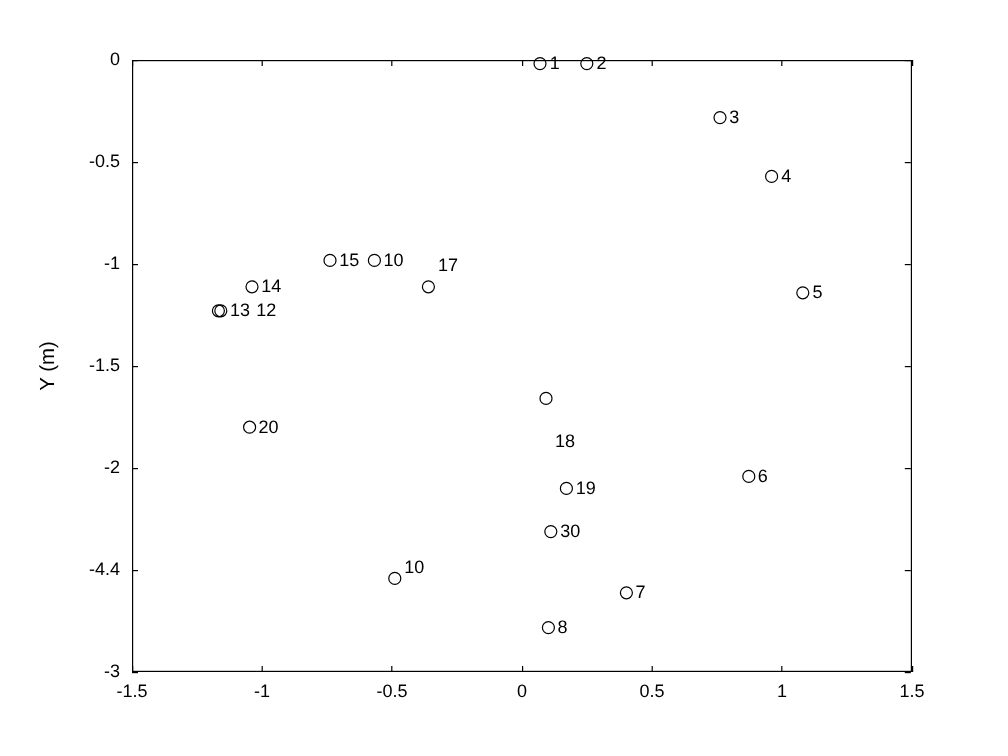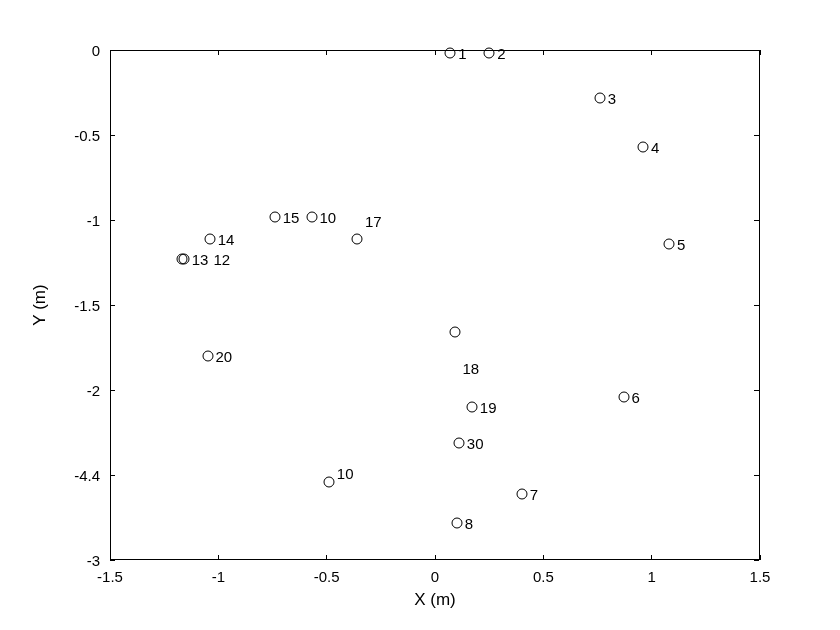--- a/index.html
+++ b/index.html
@@ -123,21 +123,20 @@
     white-space: nowrap;
   }
 </style>
 </head>
 <body>
 
 <div class="figure">
 
   <div class="axes"></div>
 
-  <div class="xlabel">X (m)</div>
   <div class="ylabel">
     <span>Y (m)</span>
   </div>
 
   <div id="ticks">
       <div class="tick-x" style="left: 109.5px; top: 555px;"></div>
       <div class="tick-x-top" style="left: 109.5px;"></div>
       <div class="tick-x-label" style="left: 110px;">-1.5</div>
       <div class="tick-x" style="left: 217.833px; top: 555px;"></div>
       <div class="tick-x-top" style="left: 217.833px;"></div>

